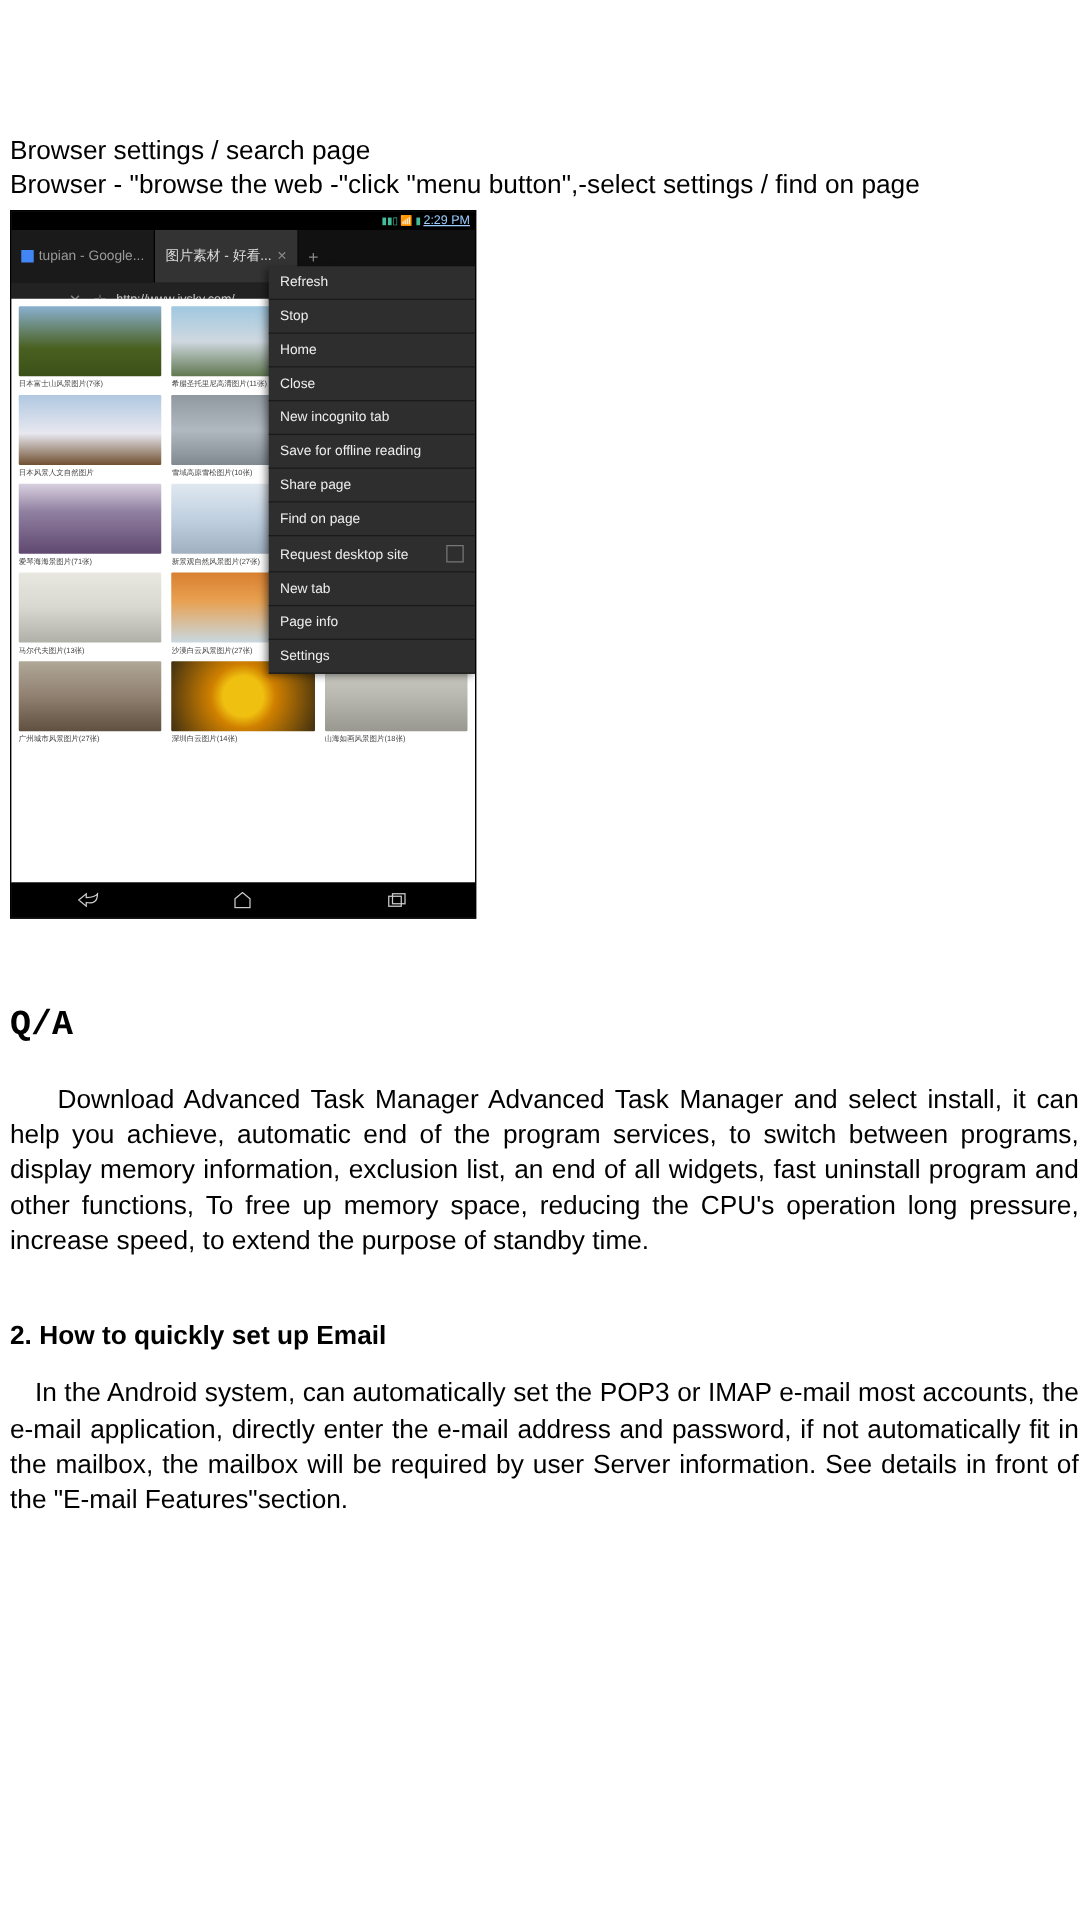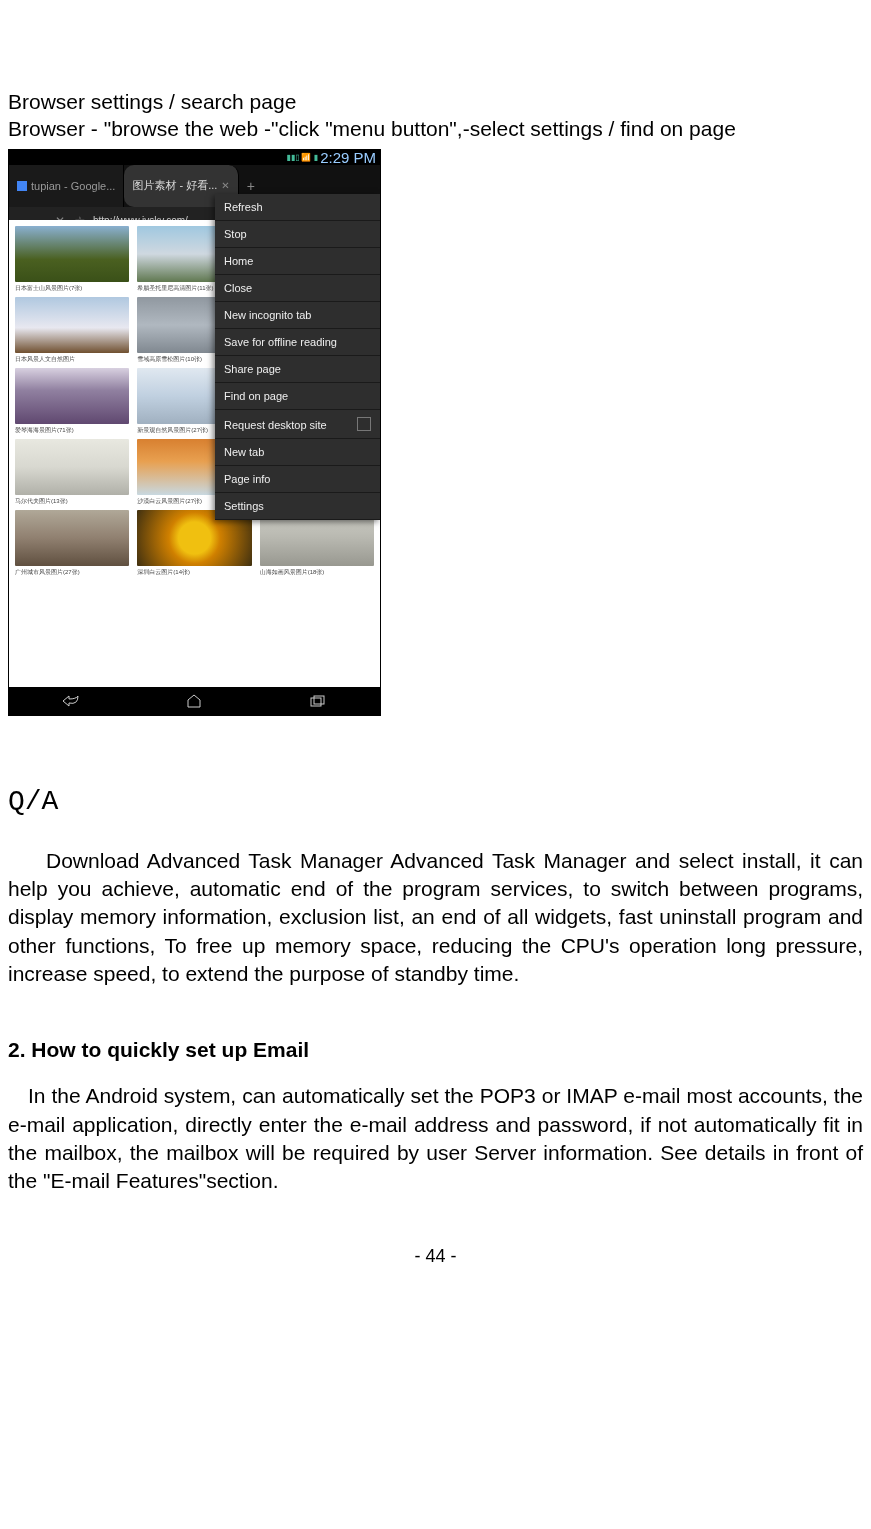--- a/index.html
+++ b/index.html
@@ -6,20 +6,21 @@
     margin: 0;
     padding: 0;
     font-family: Arial, sans-serif;
     background: #fff;
     color: #000;
     width: 871px;
   }
   .page {
     padding: 88px 8px 30px 8px;
     box-sizing: border-box;
+    margin-top: 19px;
   }
   .intro-line {
     font-size: 21px;
     line-height: 1.3;
     margin: 0;
   }
   .screenshot-container {
     margin-top: 6px;
     border: 1px solid #000;
     width: 373px;
@@ -34,38 +35,38 @@
     background: #000;
     display: flex;
     justify-content: flex-end;
     align-items: center;
     padding: 0 4px;
     gap: 2px;
     font-size: 8px;
     color: #9cf;
   }
   .status-bar .sig { color:#4b9; font-size:8px; }
-  .status-bar .time { color:#9cf; font-size:15px; }
+  .status-bar .time { color:#9cf; font-size:10px;text-decoration:underline; }
   .tabs-row {
     height: 42px;
     background: #111;
     display: flex;
     align-items: stretch;
     font-size: 11px;
     color: #999;
   }
   .tab {
     padding: 0 8px;
     display: flex;
     align-items: center;
     gap: 4px;
     border-right: 1px solid #000;
     background: #1a1a1a;
   }
-  .tab.active { background: #333; color: #ddd; border-radius: 10px; }
+  .tab.active { background: #333; color: #ddd; }
   .tab .favicon {
     width: 10px; height: 10px; background: #4285f4; display:inline-block;
   }
   .tab .close-x { color:#888; font-size:10px; }
   .tab-add {
     width: 24px;
     display: flex; align-items:center; justify-content:center;
     color:#888; font-size:14px; background:#111;
   }
   .url-row {
@@ -141,21 +142,21 @@
     display: flex;
     justify-content: space-around;
     align-items: center;
     color: #ccc;
     font-size: 14px;
   }
   .nav-key { width:22px; height:14px; display:flex; align-items:center; justify-content:center; }
 
   .qa-heading {
     font-family: "Courier New", monospace;
-    font-weight: normal;
+    font-weight: bold;
     font-size: 28px;
     margin-top: 70px;
     margin-bottom: 30px;
   }
   .q-title {
     font-weight: bold;
     font-size: 21px;
     margin: 20px 0;
   }
   .q-body {
@@ -317,15 +318,14 @@
 
   </div>
 
   <div class="qa-heading">Q/A</div>
 
   <div class="q-body indent">Download Advanced Task Manager Advanced Task Manager and select install, it can help you achieve, automatic end of the program services, to switch between programs, display memory information, exclusion list, an end of all widgets, fast uninstall program and other functions, To free up memory space, reducing the CPU's operation long pressure, increase speed, to extend the purpose of standby time.</div>
 
   <div class="q-title">2. How to quickly set up Email</div>
   <div class="q-body indent2">In the Android system, can automatically set the POP3 or IMAP e-mail most accounts, the e-mail application, directly enter the e-mail address and password, if not automatically fit in the mailbox, the mailbox will be required by user Server information. See details in front of the "E-mail Features"section.</div>
 
-  <div class="page-num">- 44 -</div>
 
 </div>
 
 </body></html>

